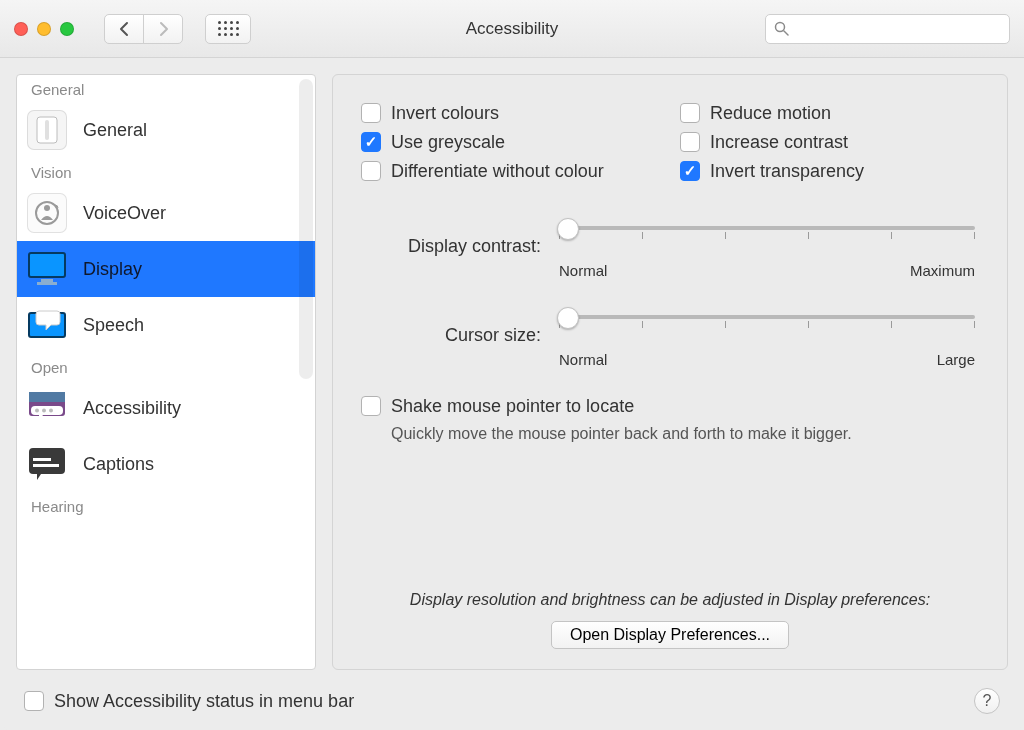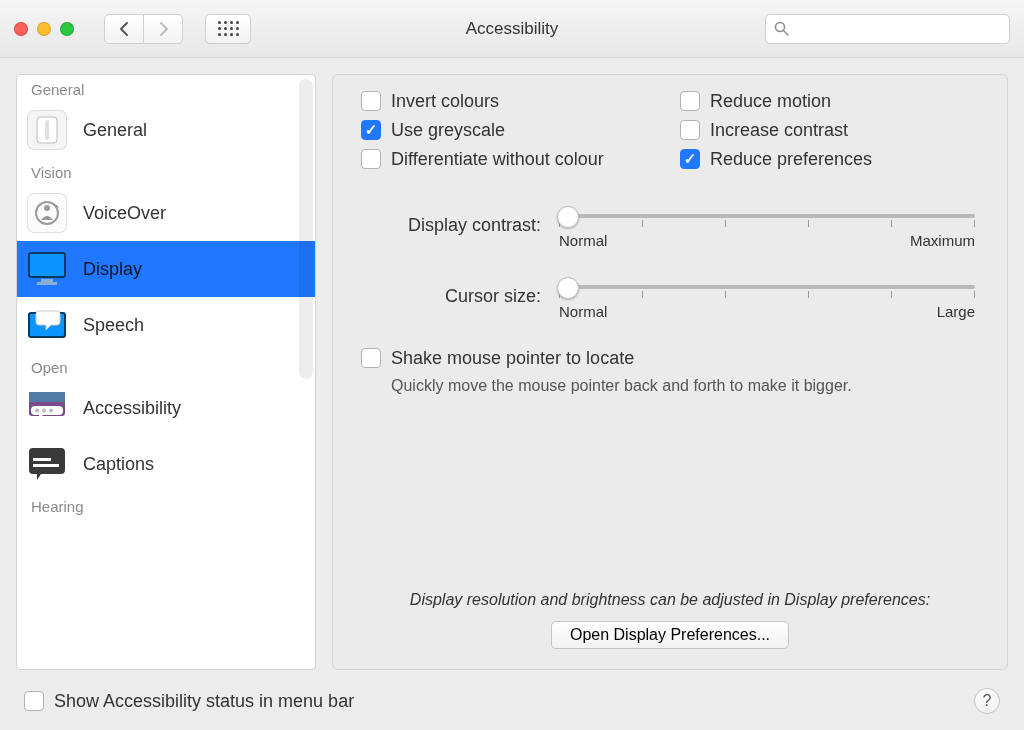--- a/index.html
+++ b/index.html
@@ -98,39 +98,39 @@
     display:flex; align-items:center; justify-content:center;
     border:1px solid rgba(0,0,0,0.1);
   }
   .icon-box.selected-bg { background:transparent; border:none; }
   .scrollbar {
     position:absolute; right:2px; top:4px; height:300px; width:14px;
     background: rgba(0,0,0,0.07); border-radius:8px;
   }
   .main {
     flex:1; background:#ebebeb; border:1px solid #d4d4d4;
-    border-radius:6px; padding:16px 28px 20px; display:flex; flex-direction:column;
+    border-radius:6px; padding:28px 28px 20px; display:flex; flex-direction:column;
     position:relative;
   }
   .checkrow {
     display:flex; align-items:flex-start; gap:10px; font-size:18px;
     margin-bottom:8px;
   }
   .cb {
     width:20px; height:20px; border:1px solid #b2b2b2; border-radius:4px;
     background:#fff; flex-shrink:0; display:flex; align-items:center; justify-content:center;
     font-size:15px; color:#fff;
   }
   .cb.checked { background:#1f78ff; border-color:#1f78ff; }
   .cb.checked::after { content:"✓"; font-weight:bold; }
   .two-cols { display:flex; gap:20px; }
   .col { flex:1; }
   .slider-label { font-size:18px; text-align:right; }
   .slider-group { display:grid; grid-template-columns: 180px 1fr; align-items:center; gap:14px; margin-top:24px; }
-  .slider-scale { display:flex; justify-content:space-between; font-size:15px; padding:0 4px; margin-top:2px; }
+  .slider-scale { display:flex; justify-content:space-between; font-size:15px; padding:0 4px; margin-top:20px; }
   .slider {
     position:relative; height:28px;
   }
   .track { position:absolute; left:4px; right:4px; top:12px; height:4px; background:#b9b9b9; border-radius:3px; }
   .ticks { position:absolute; left:4px; right:4px; top:18px; display:flex; justify-content:space-between; }
   .ticks span { width:1px; height:7px; background:#9a9a9a; }
   .thumb {
     position:absolute; top:4px; width:22px; height:22px; border-radius:50%;
     background:#fff; border:1px solid #c2c2c2;
     box-shadow: 0 1px 2px rgba(0,0,0,0.25);
@@ -309,21 +309,21 @@
           <div class="checkrow">
             <div class="cb"></div>
             <span>Reduce motion</span>
           </div>
           <div class="checkrow">
             <div class="cb"></div>
             <span>Increase contrast</span>
           </div>
           <div class="checkrow">
             <div class="cb checked"></div>
-            <span>Reduce preferences</span>
+            <span>Invert transparency</span>
           </div>
         </div>
       </div>
 
       <div class="slider-group">
         <div class="slider-label">Display contrast:</div>
         <div>
           <div class="slider">
             <div class="track"></div>
             <div class="ticks">

